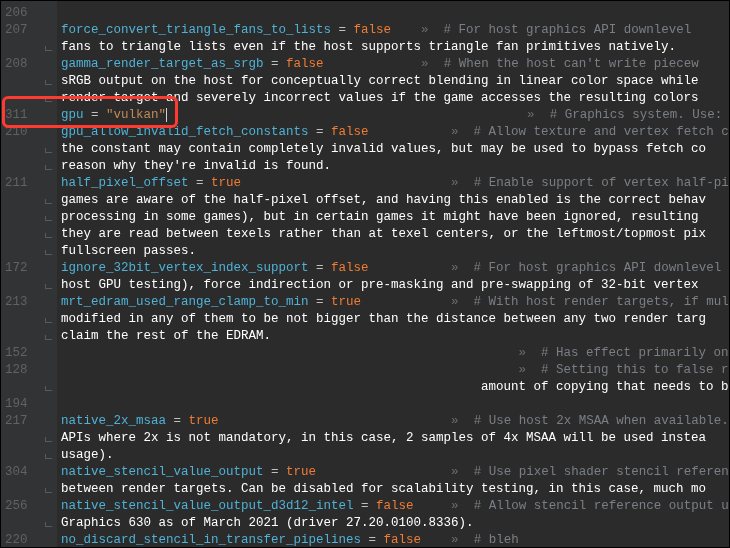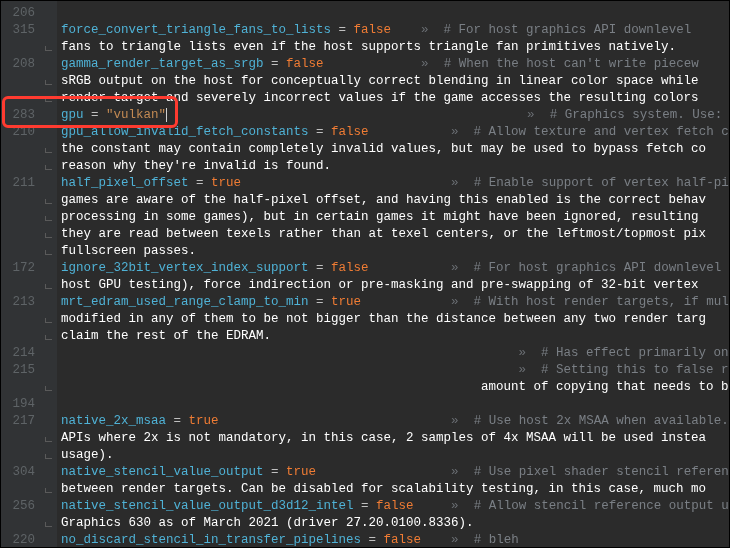--- a/index.html
+++ b/index.html
@@ -13,21 +13,21 @@
     height: 548px;
   }
   .editor {
     display: flex;
     height: 100%;
     border: 1px solid #000;
   }
   .gutter {
     background: #313335;
     color: #5e6366;
-    text-align: right;
+    text-align: left;
     padding: 4px 8px 4px 4px;
     user-select: none;
     min-width: 42px;
     line-height: 17px;
     font-size: 12.5px;
   }
   .gutter .ln { height: 17px; }
   .marker-col {
     background: #313335;
     width: 14px;
@@ -81,41 +81,41 @@
   .container { position: relative; width: 730px; height: 548px; }
 </style>
 </head>
 <body>
 
 <div class="container">
   <div class="highlight-box"></div>
   <div class="editor">
     <div class="gutter" id="gutter">
         <div class="ln">206</div>
-        <div class="ln">315</div>
+        <div class="ln">207</div>
         <div class="ln"></div>
         <div class="ln">208</div>
         <div class="ln"></div>
         <div class="ln"></div>
-        <div class="ln">283</div>
+        <div class="ln">311</div>
         <div class="ln">210</div>
         <div class="ln"></div>
         <div class="ln"></div>
         <div class="ln">211</div>
         <div class="ln"></div>
         <div class="ln"></div>
         <div class="ln"></div>
         <div class="ln"></div>
         <div class="ln">172</div>
         <div class="ln"></div>
         <div class="ln">213</div>
         <div class="ln"></div>
         <div class="ln"></div>
-        <div class="ln">214</div>
-        <div class="ln">215</div>
+        <div class="ln">152</div>
+        <div class="ln">128</div>
         <div class="ln"></div>
         <div class="ln">194</div>
         <div class="ln">217</div>
         <div class="ln"></div>
         <div class="ln"></div>
         <div class="ln">304</div>
         <div class="ln"></div>
         <div class="ln">256</div>
         <div class="ln"></div>
         <div class="ln">220</div>

